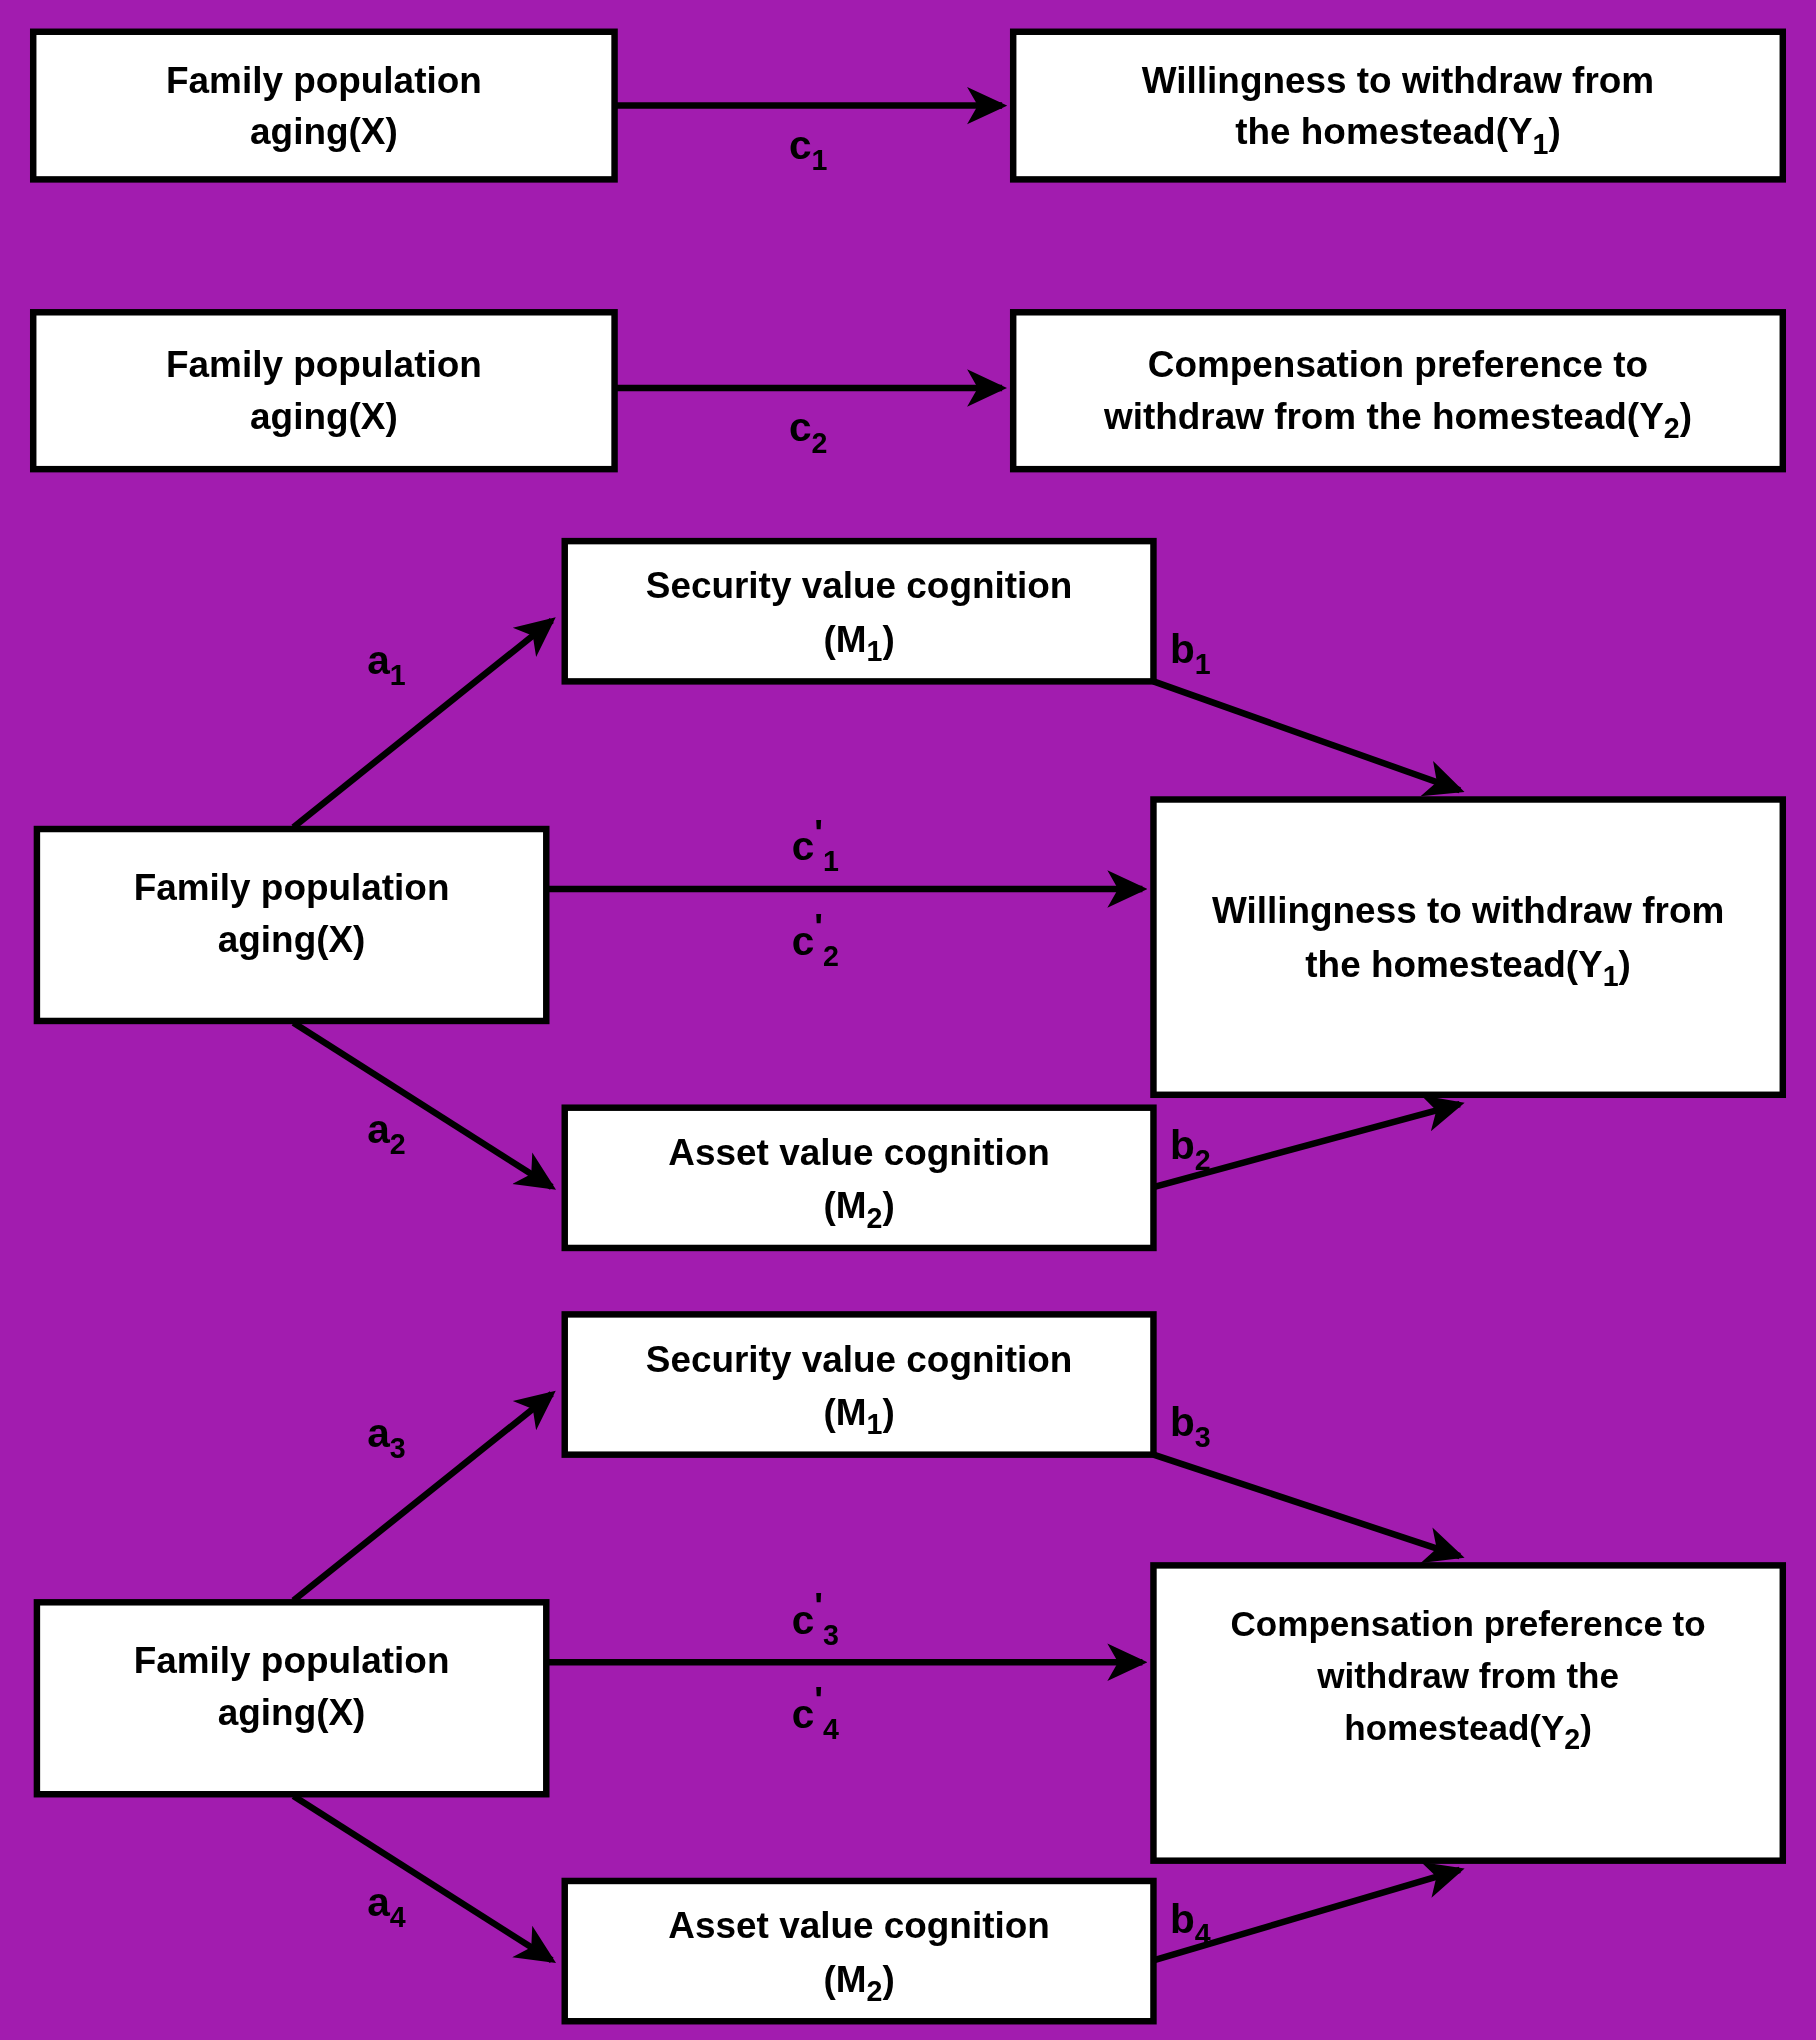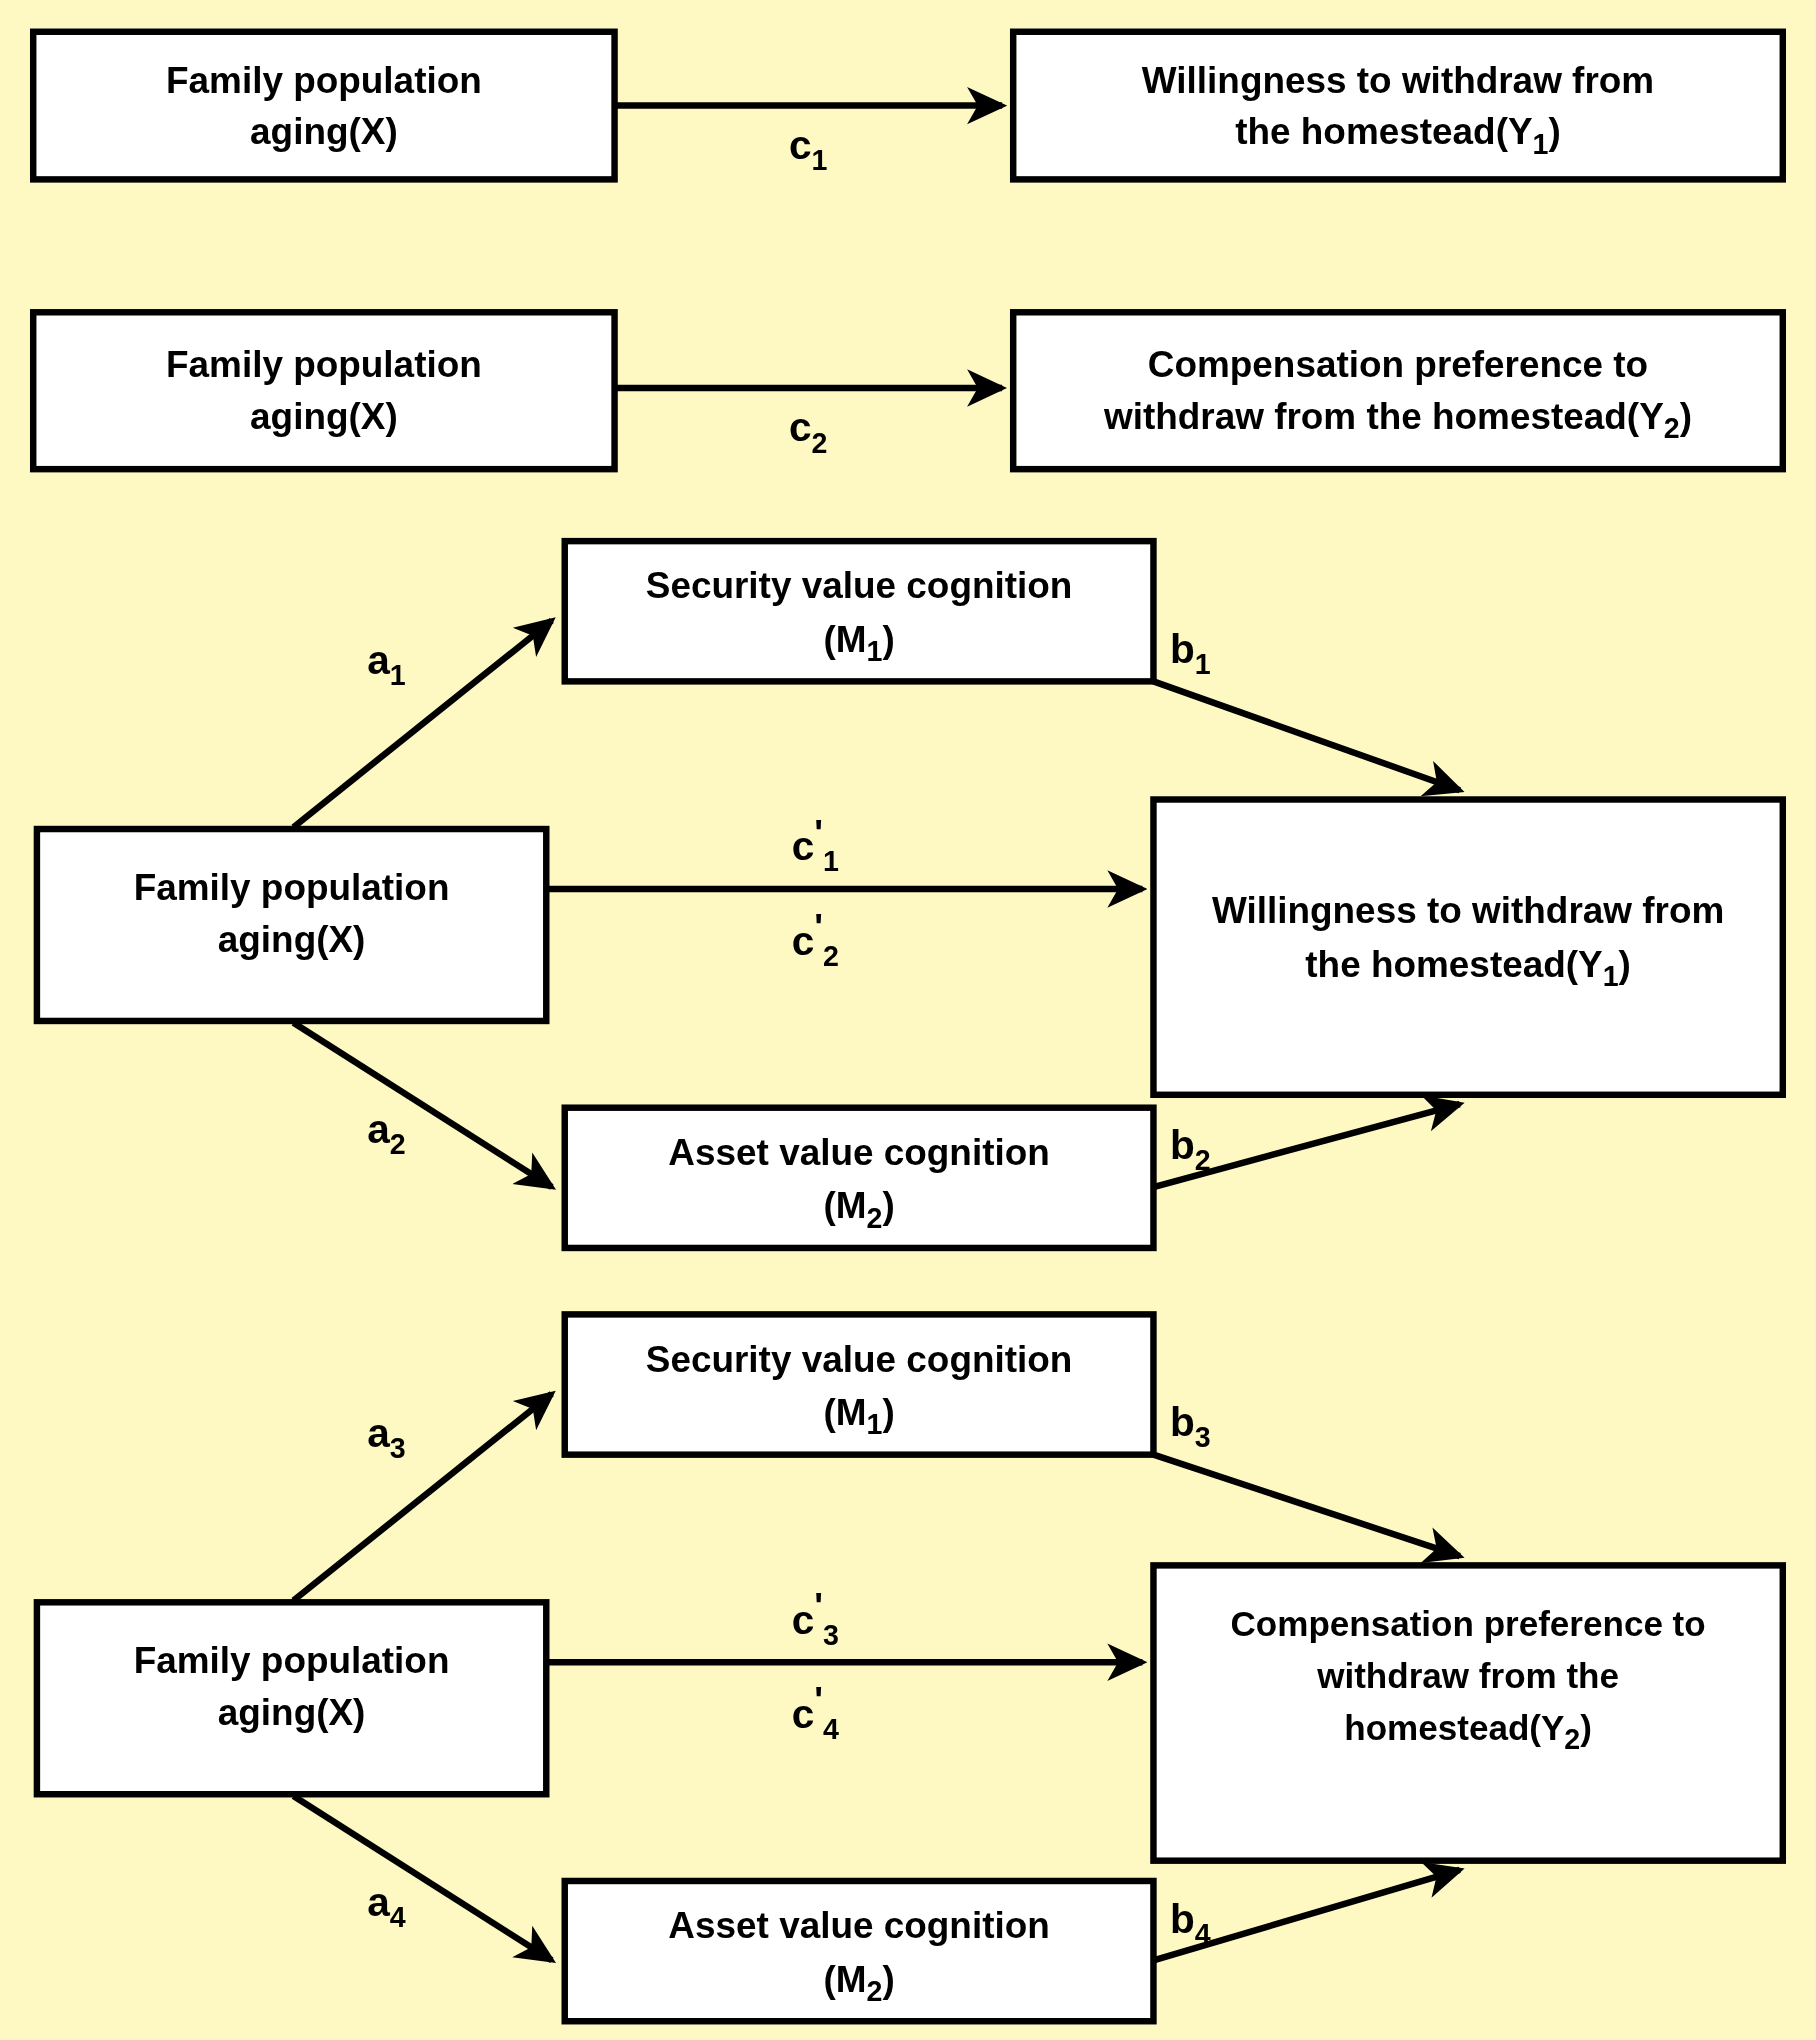--- a/index.html
+++ b/index.html
@@ -1,18 +1,18 @@
 <!DOCTYPE html>
 <html style="font-size:14.8px"><head>
 <meta charset="utf-8">
 <style>
   html,body{margin:0;padding:0;background:#ffffff;}
   body{width:1816px;height:2041px;overflow:hidden;
        font-family:"Liberation Sans","DejaVu Sans",sans-serif;}
-  #root{position:relative;width:1816px;height:2041px;background:#fef9c3;}
+  #root{position:relative;width:1816px;height:2041px;background:#a21caf;}
   svg.diagram{position:absolute;left:0;top:0;width:1816px;height:2041px;display:block;}
   .boxrect{fill:#ffffff;stroke:#000000;stroke-width:7;}
   .boxtxt{font-family:"Liberation Sans","DejaVu Sans",sans-serif;
           font-weight:bold;fill:#000000;text-anchor:middle;}
   .t34{font-size:40px;}
   .t32{font-size:38px;}
   .pathlbl{font-family:"Liberation Sans","DejaVu Sans",sans-serif;
            font-weight:bold;fill:#000000;font-size:44px;}
   .sub{font-size:31px;}
   .prime{font-size:40px;}

